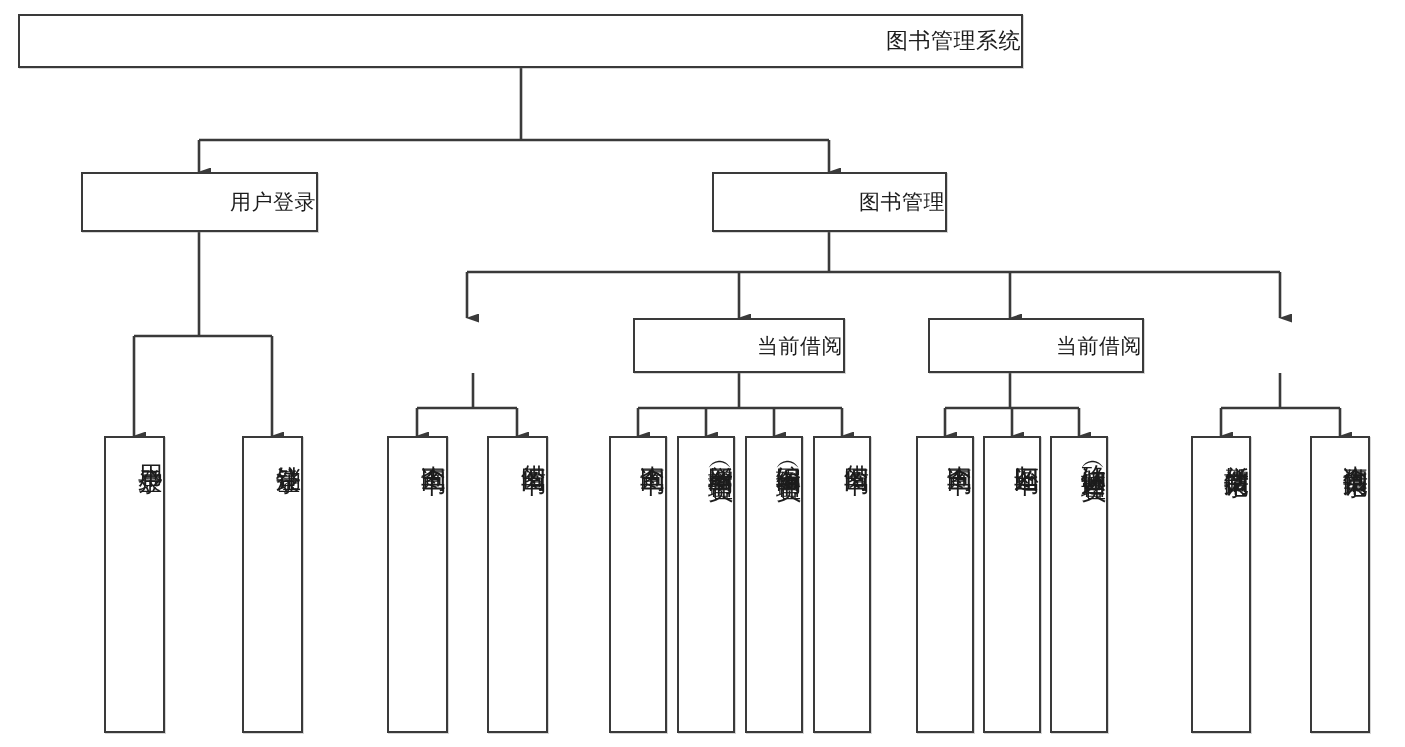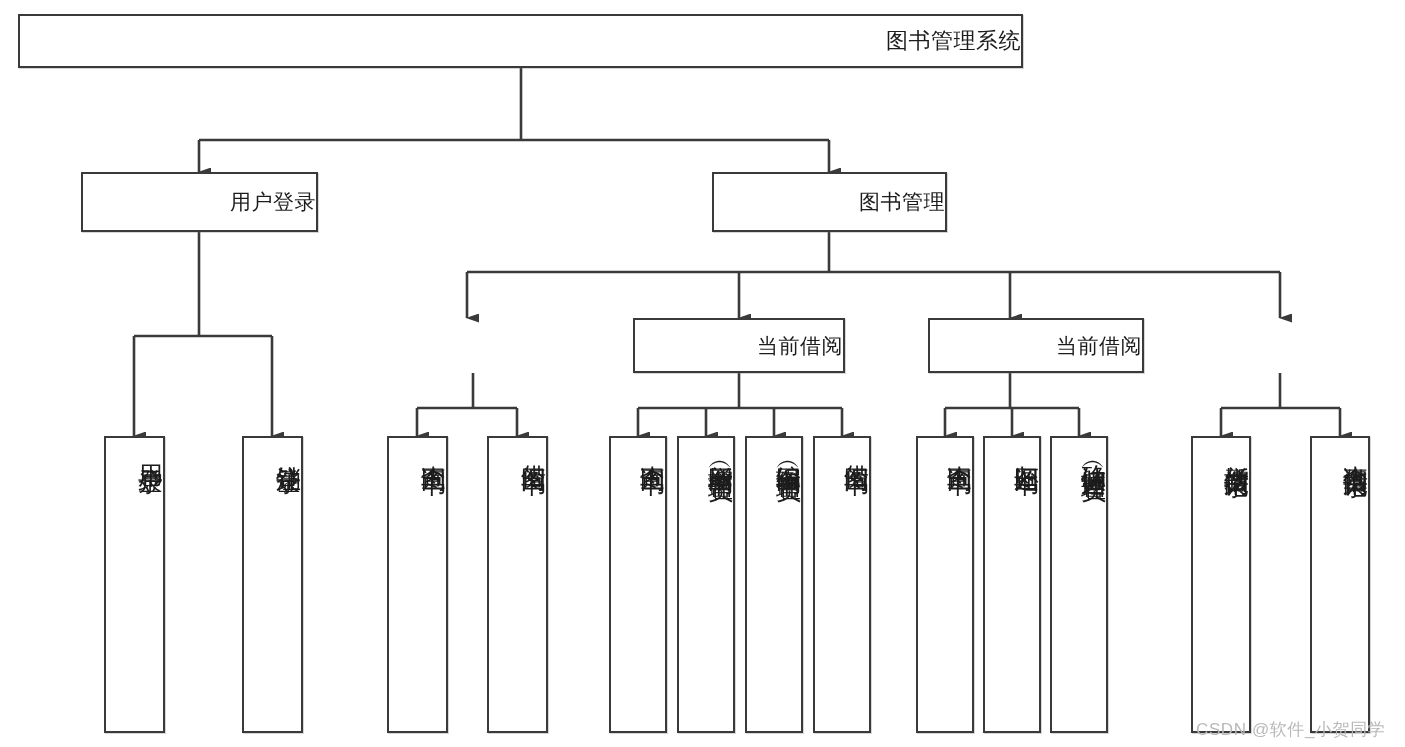--- a/index.html
+++ b/index.html
@@ -172,15 +172,14 @@
   <div class="node vert" id="n-leaf-10" style="left: 1050px; top: 436px; width: 58px; height: 297px;">
     <span class="label">确认归还（管理员）</span>
   </div>
   <div class="node vert" id="n-leaf-11" style="left: 1191px; top: 436px; width: 60px; height: 297px;">
     <span class="label">新增借阅记录</span>
   </div>
   <div class="node vert" id="n-leaf-12" style="left: 1310px; top: 436px; width: 60px; height: 297px;">
     <span class="label">查询借阅记录</span>
   </div>
 
-  <div class="watermark" id="wm" style="left: 1196px; top: 718px;">CSDN @软件_小贺同学</div>
 
 </div>
 
 </body></html>

